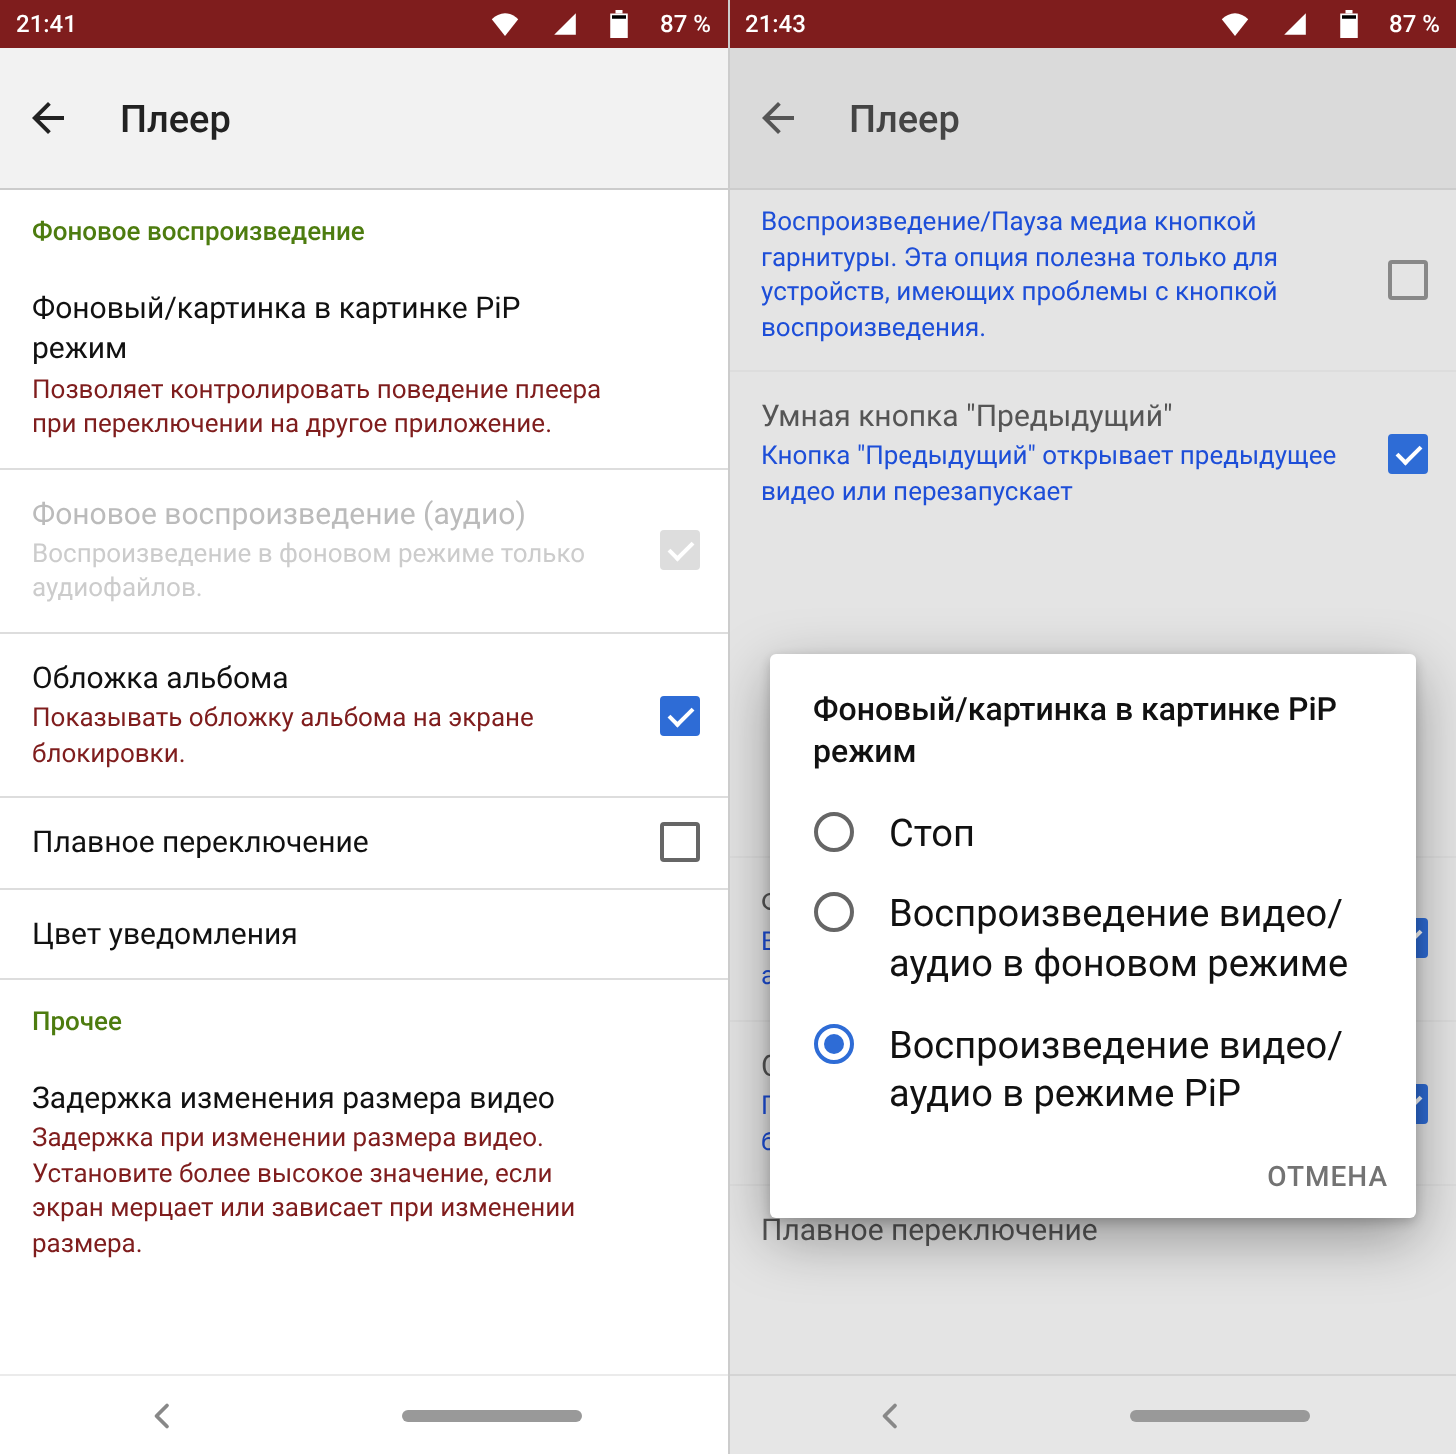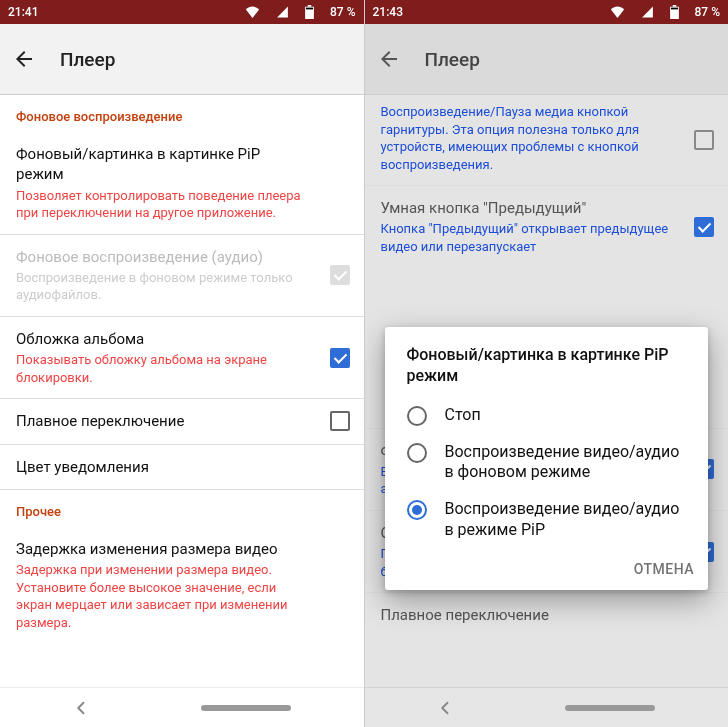--- a/index.html
+++ b/index.html
@@ -34,29 +34,29 @@
 .back-arrow { width: 24px; height: 24px; }
 .app-title { font-size: 19px; font-weight: 500; margin-left: 24px; }
 
 
 .body { flex: 1; overflow: hidden; position: relative; }
 .body.dim { background: #e4e4e4; }
 .body.dim .item-title, .body.dim .section-header { color: #555; }
 .body.dim .item-sub { color: #1d4ed8; }
 
 .section-header {
-  color: #c2410c; font-size: 13px; font-weight: 500;
+  color: #4d7c0f; font-size: 13px; font-weight: 500;
   padding: 14px 16px 8px;
 }
 .item {
   padding: 12px 52px 12px 16px; position: relative;
   border-bottom: 0;
 }
 .item-title { font-size: 15px; color: #111; line-height: 1.35; }
-.item-sub { font-size: 13px; color: #ef4444; margin-top: 2px; line-height: 1.35; }
+.item-sub { font-size: 13px; color: #7f1d1d; margin-top: 2px; line-height: 1.35; }
 .item.disabled .item-title { color: #bbb; }
 .item.disabled .item-sub { color: #ccc; }
 .divider { height: 1px; background: #ddd; margin: 0; }
 .checkbox {
   position: absolute; right: 14px; top: 50%; transform: translateY(-50%);
   width: 20px; height: 20px; border: 2px solid #666; border-radius: 2px;
 }
 .checkbox.checked { background: #2e6cd6; border-color: #2e6cd6; }
 .checkbox.checked::after {
   content: ""; position: absolute; left: 5px; top: 1px;
@@ -98,21 +98,21 @@
 .radio-row { display: flex; align-items: flex-start; padding: 8px 22px; gap: 18px; }
 .radio {
   width: 20px; height: 20px; border: 2px solid #666; border-radius: 50%; flex: none;
   position: relative; margin-top: 1px;
 }
 .radio.selected { border-color: #2e6cd6; }
 .radio.selected::after {
   content:""; position:absolute; left:3px; top:3px; width:10px; height:10px;
   background:#2e6cd6; border-radius:50%;
 }
-.radio-label { font-size: 16px; color: #111; line-height: 1.3; }
+.radio-label { font-size: 19px; color: #111; line-height: 1.3; }
 .dialog-actions { text-align: right; padding: 10px 14px 6px; }
 .dialog-cancel { color: #737373; font-size: 14px; font-weight: 500; letter-spacing: .5px; }
 </style>
 </head>
 <body>
 
 <div class="pane left">
   <div class="status-bar">
     <span class="time">21:41</span>
     <span class="icons">

